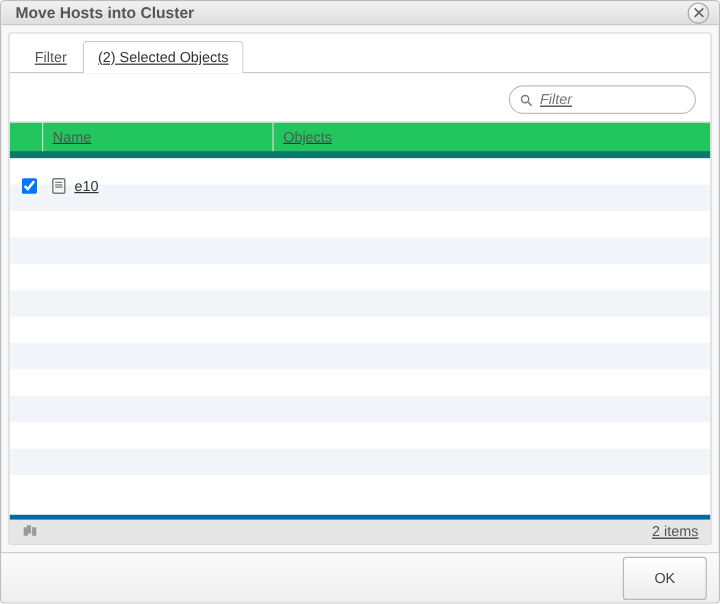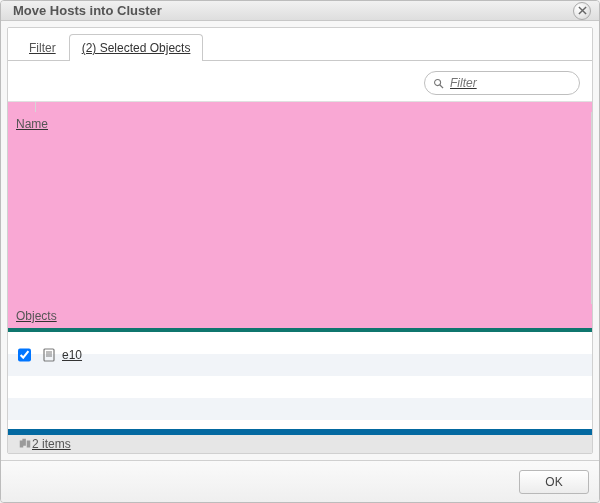--- a/index.html
+++ b/index.html
@@ -79,24 +79,23 @@
   .filter-box .mag {
     color: #777; margin-right: 4px;
     display: flex; align-items: center;
   }
   .grid {
     flex: 1; display: flex; flex-direction: column;
     border-top: 1px solid #e0e0e0;
     overflow: hidden;
   }
   .grid-header {
-    display: flex; background: #f9a8d4;
-    border-bottom: 4px solid #0f766e;
+    display: flex; background: #22c55e;
+    border-bottom: 6px solid #0f766e;
     color: #555;
-    flex-direction: column;
   }
   .col-check { width: 28px; }
   .col-name { flex: 0 0 192px; }
   .col-cluster { flex: 1; }
   .hcell {
     padding: 5px 8px;
     border-right: 1px solid #d6d6d6;
     font-size: 12px;
   }
   .hcell:last-child { border-right: none; }
@@ -110,34 +109,35 @@
   .cell { padding: 0 6px; height: 100%; display: flex; align-items: center; margin-top: 24px; }
   .cell.col-name, .cell.col-cluster { border-right: none; }
   .chk { width: 14px; height: 14px; }
   .host-icon {
     width: 14px; height: 14px; margin-right: 6px;
     display: flex; align-items: center; justify-content: center;
     color: #6e6e6e;
   }
   .statusbar {
     height: 24px; background: #e6e6e6;
-    border-top: 6px solid #0369a1;
+    border-top: 4px solid #0369a1;
     display: flex; align-items: center;
     padding: 0 10px; color: #555;
+    justify-content: space-between;
   }
   .statusbar .copy { color: #888; font-weight: bold; }
   .footer {
     height: 42px;
     border-top: 1px solid #d0d0d0;
     display: flex; justify-content: flex-end; align-items: center;
     padding: 0 10px; gap: 8px;
     background: linear-gradient(#fafafa, #efefef);
   }
   .btn {
-    min-width: 70px; height: 24px;
+    min-width: 70px; height: 36px;
     border: 1px solid #b8b8b8; border-radius: 3px;
     background: linear-gradient(#ffffff, #ececec);
     color: #444; cursor: pointer;
     display: flex; align-items: center; justify-content: center;
     padding: 0 12px; font-size: 12px; margin-left: 46px;
   }
 </style>
 </head>
 <body>
 

